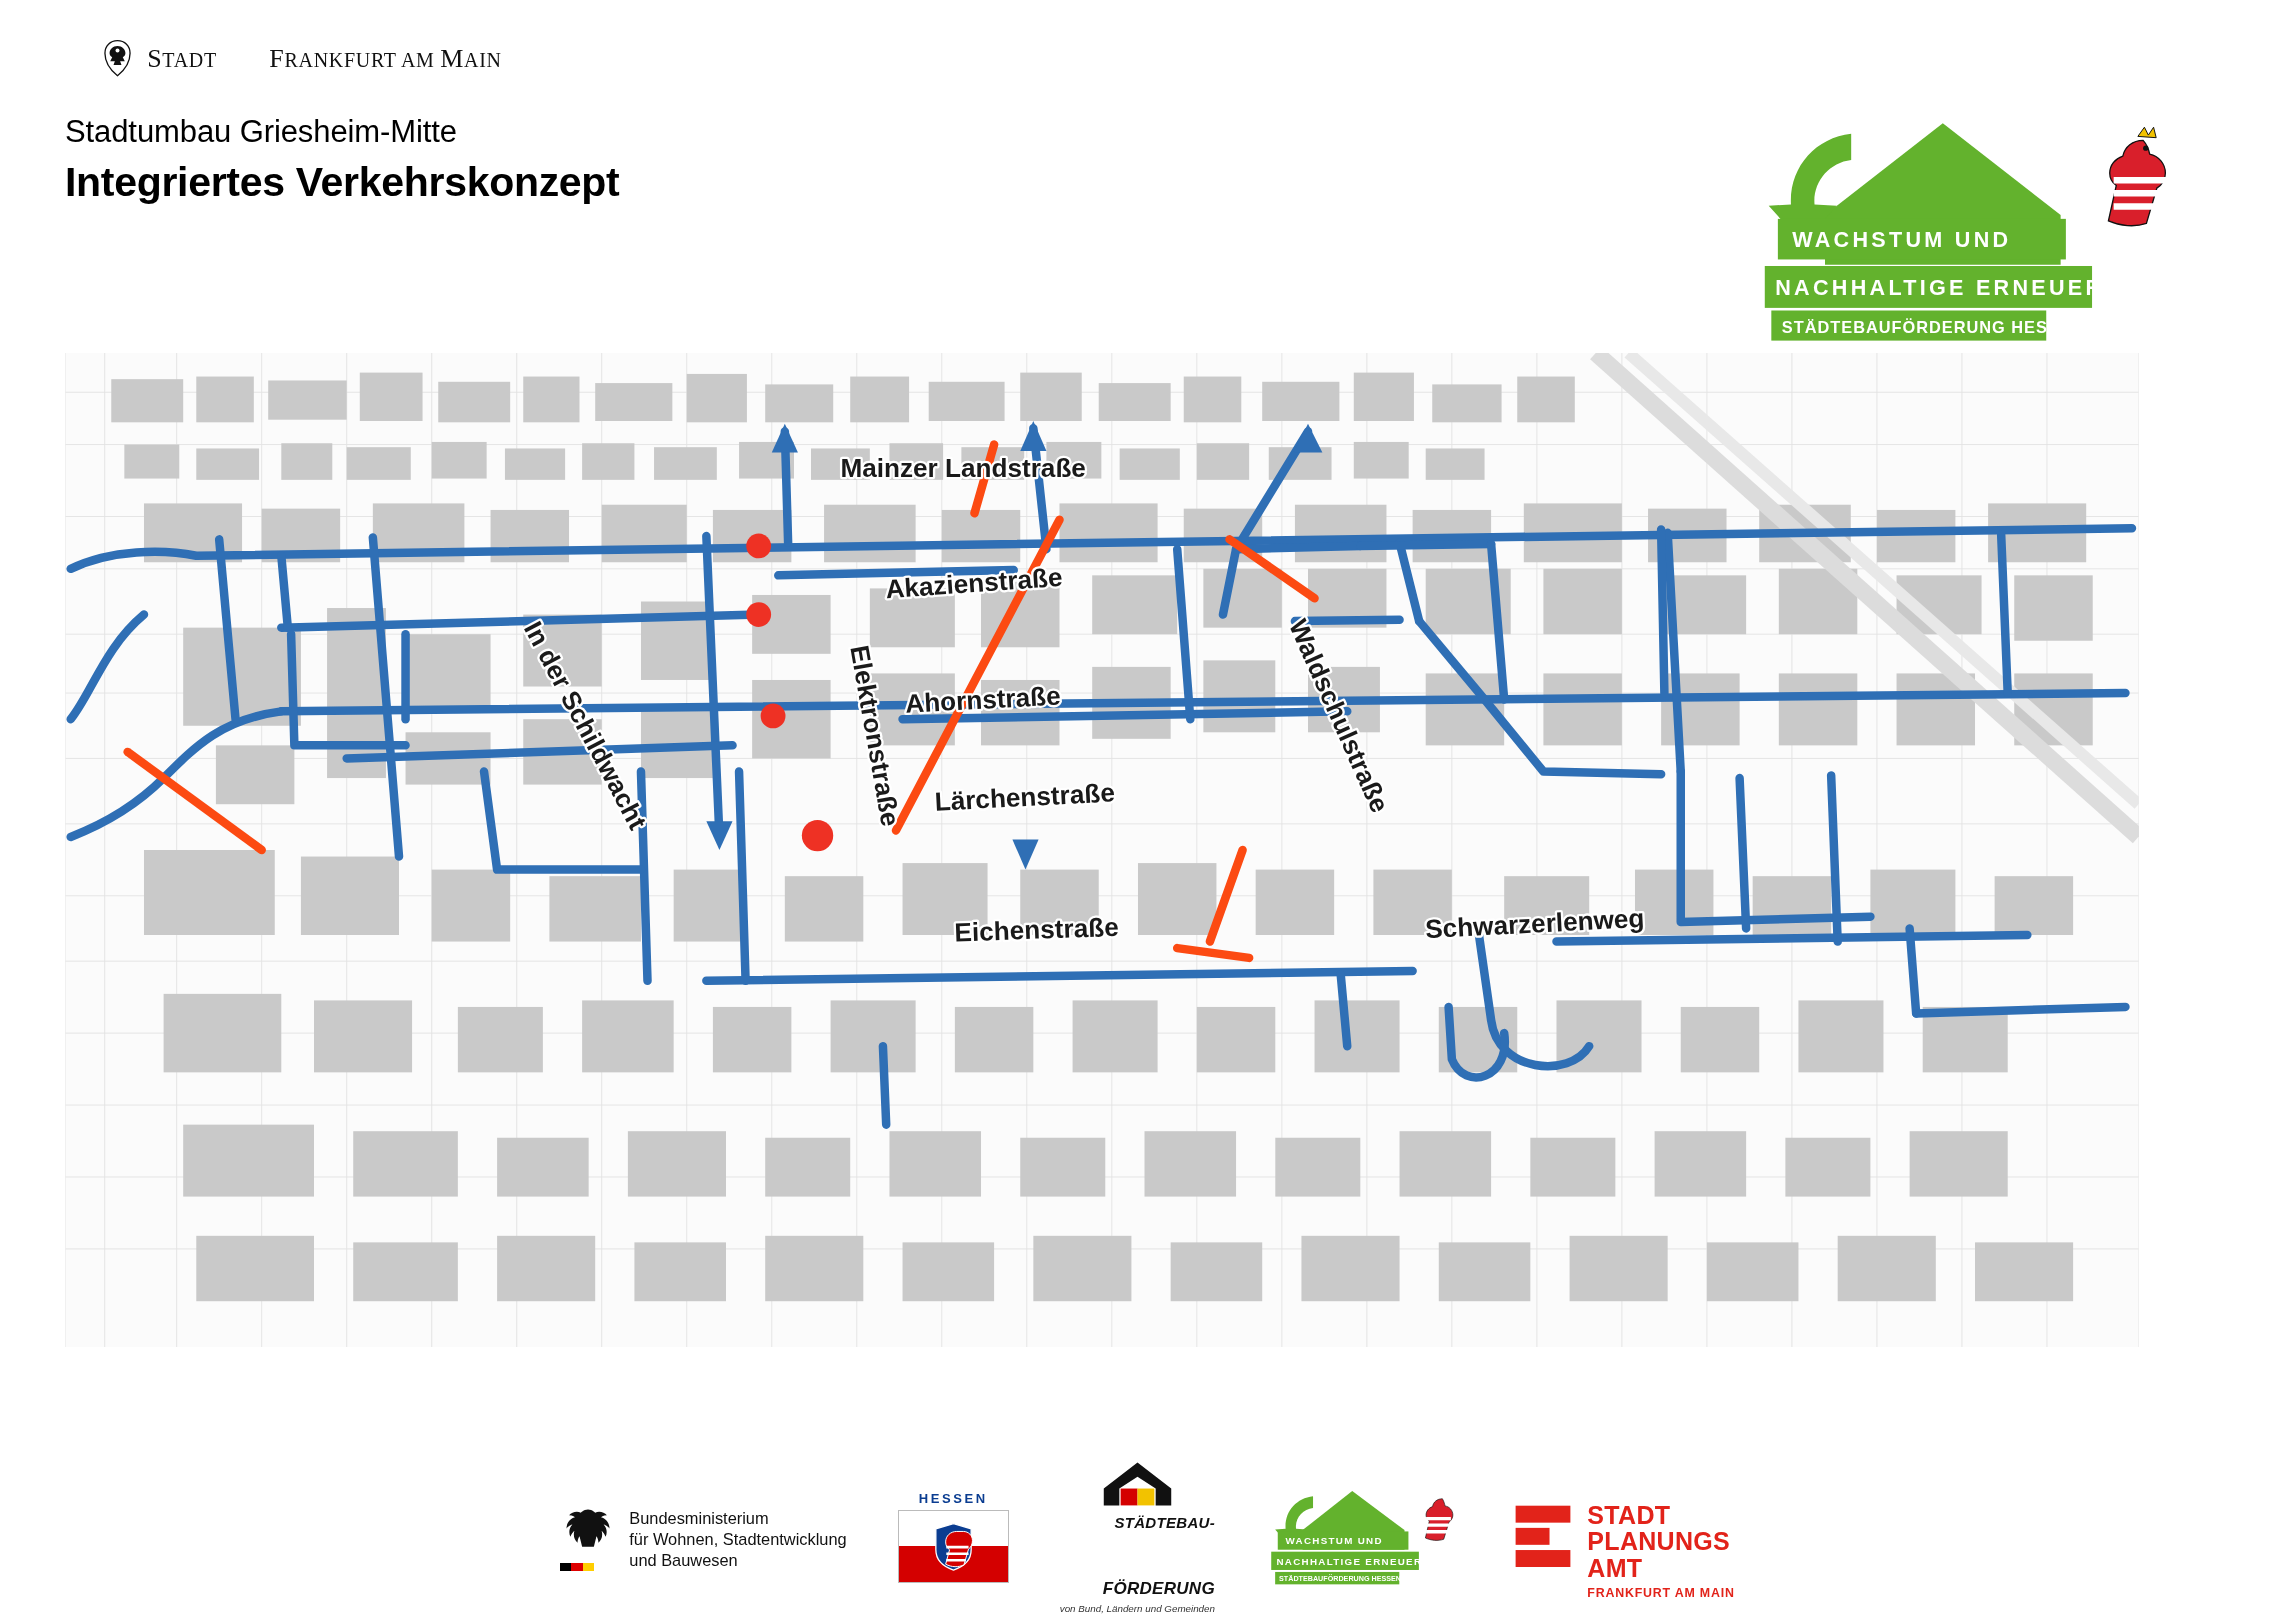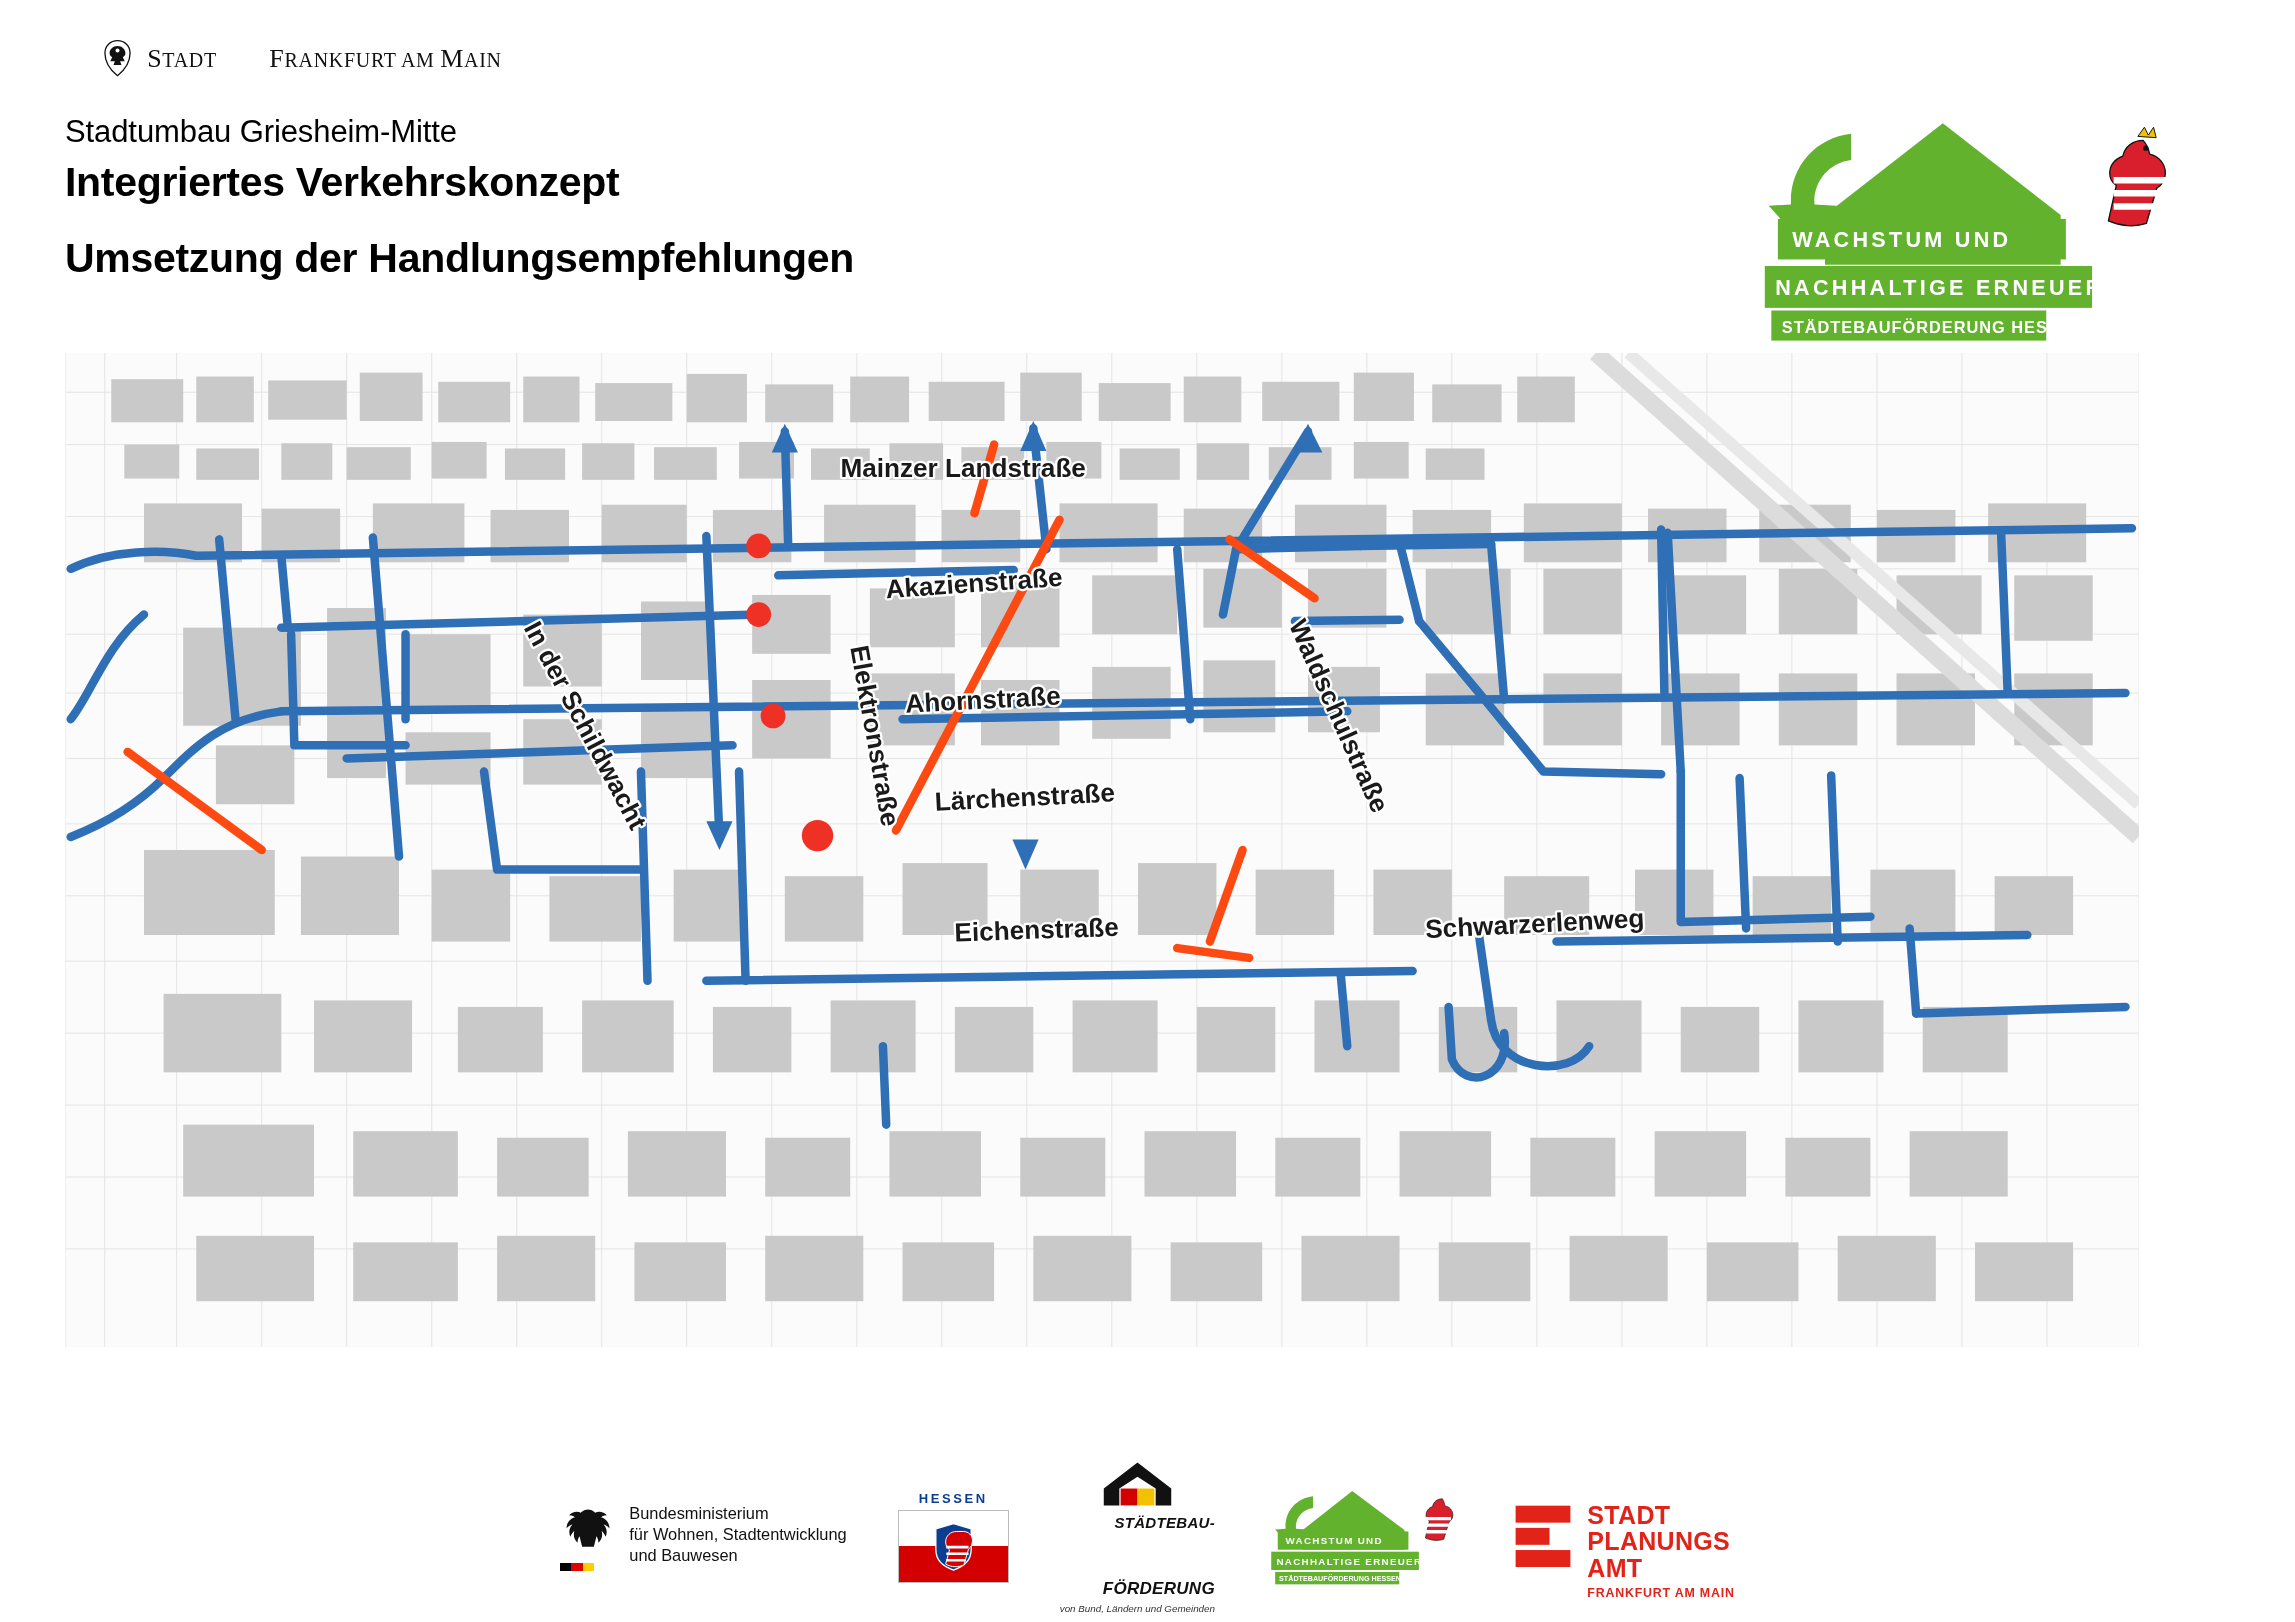--- a/index.html
+++ b/index.html
@@ -108,21 +108,21 @@
     top: 1465px;
     width: 2295px;
     height: 144px;
     display: flex;
     align-items: center;
     justify-content: center;
     gap: 51px;
   }
   .footer-item { position: relative; }
 
-  .bmwsb { display: flex; align-items: flex-start; gap: 13px; }
+  .bmwsb { display: flex; align-items: flex-end; gap: 13px; }
   .bmwsb .eagle-box { width: 56px; height: 68px; position: relative; }
   .bmwsb .flagbar {
     position: absolute; left: 0; bottom: 0;
     width: 34px; height: 8.5px;
     background: linear-gradient(to right, #000 0 33.3%, #dd0000 33.3% 66.6%, #ffce00 66.6% 100%);
   }
   .bmwsb .txt {
     font-size: 16.4px;
     line-height: 1.28;
     color: #111;
@@ -176,21 +176,20 @@
     
     <span style="font-size:26px;">S</span><span class="small">TADT</span>
     <span style="display:inline-block;width:38px;"></span>
     <span style="font-size:26px;">F</span><span class="small">RANKFURT AM </span><span style="font-size:26px;">M</span><span class="small">AIN</span>
   </div>
 </div>
 
 <div id="title-block">
   <div class="eyebrow">Stadtumbau Griesheim-Mitte</div>
   <div class="title-1">Integriertes Verkehrskonzept</div>
-  <div class="title-2">Umsetzung der Handlungsempfehlungen</div>
 </div>
 
 <div id="program-logo">
   <svg width="432" height="249" viewBox="0 0 660 380">
 
     <g>
       <path class="wn-green" d="M290 14 L470 154 L470 230 L110 230 L110 154 Z"></path>
       <path class="wn-green" d="M150 30 c-55 6 -95 52 -92 108 l-34 2 l52 58 l52 -58 l-34 -2 c-3 -34 22 -64 56 -68 z"></path>
     </g>
     <rect class="wn-green" x="38" y="160" width="440" height="62"></rect>

